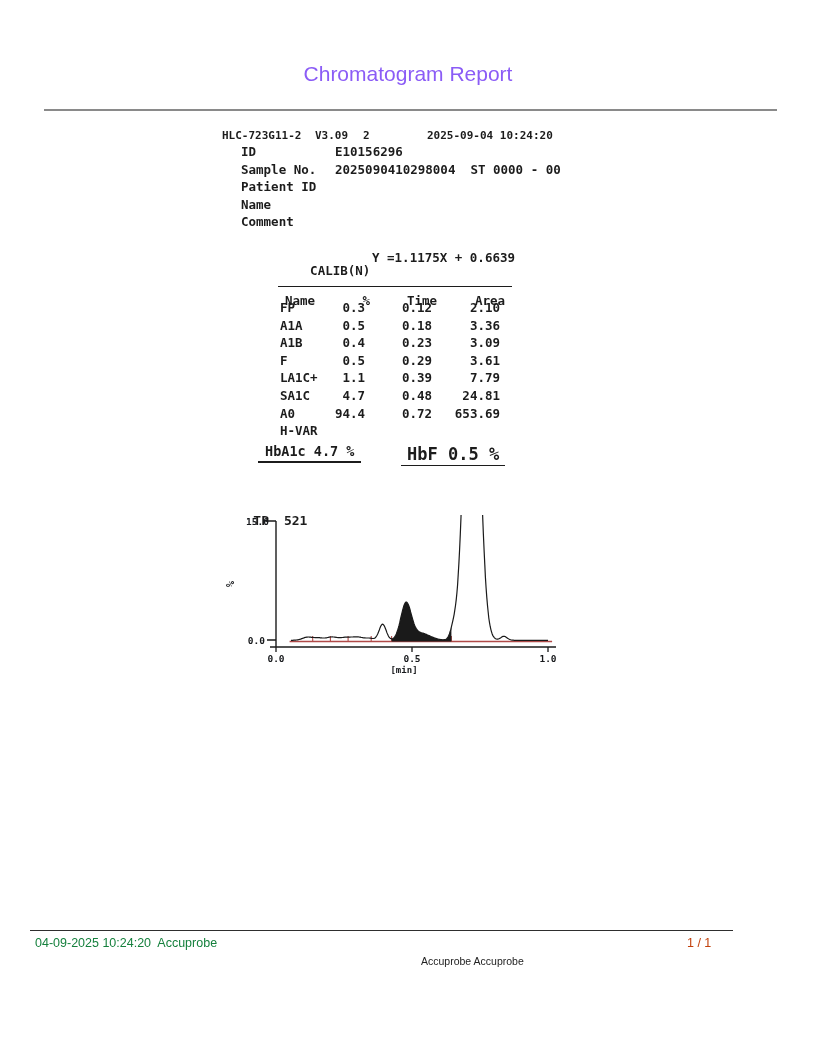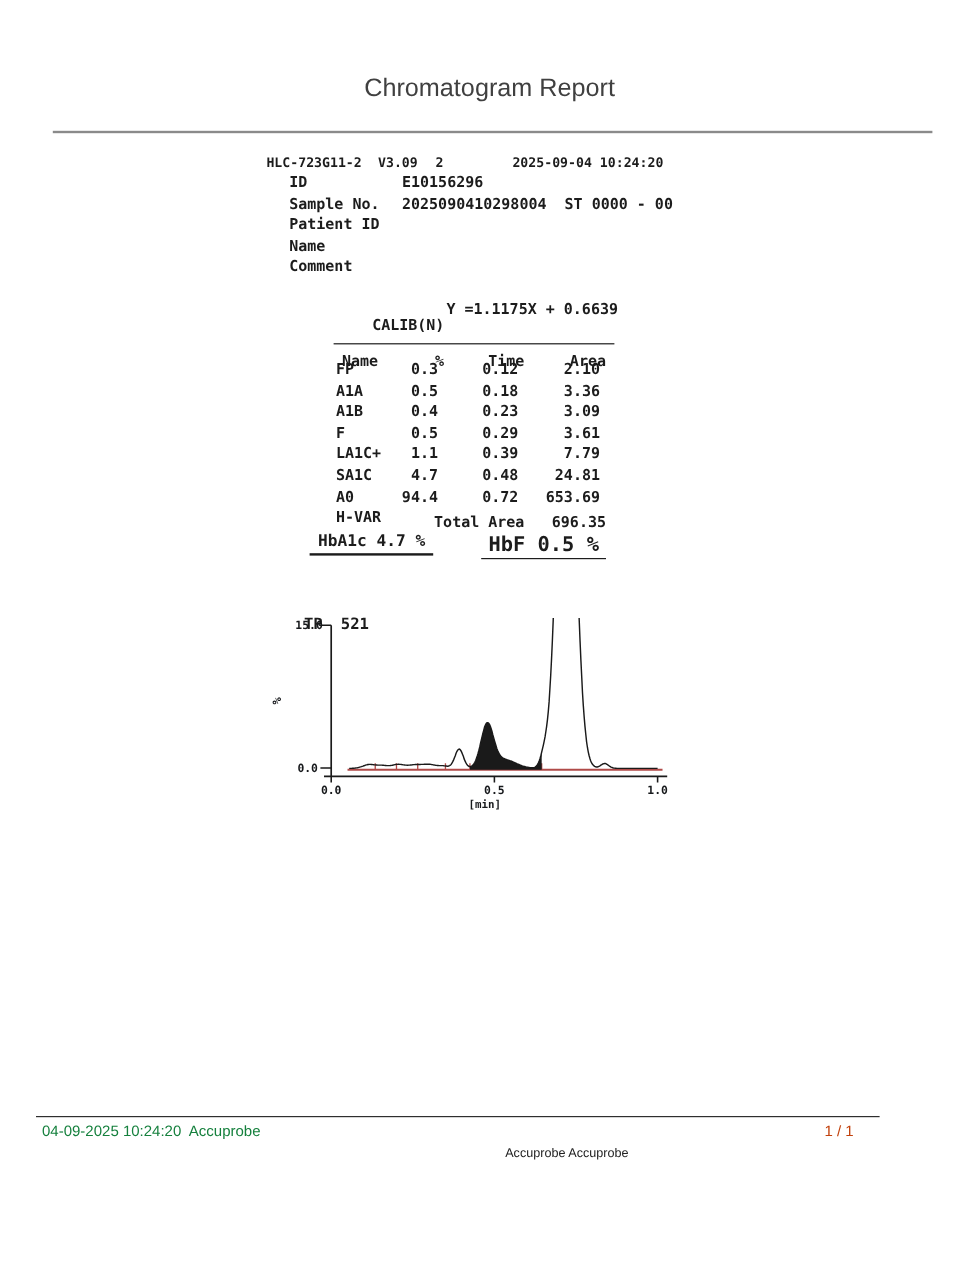--- a/index.html
+++ b/index.html
@@ -1,20 +1,20 @@
 <!DOCTYPE html>
 <html><head>
 <meta charset="utf-8">
 <style>
   html,body{margin:0;padding:0;background:#ffffff;}
   .page{position:relative;width:816px;height:1056px;background:#ffffff;overflow:hidden;
         font-family:"Liberation Sans",sans-serif;color:#1b1b1b;}
   .abs{position:absolute;}
   
-  .report-title{left:0;top:62px;width:816px;text-align:center;font-size:21px;color:#404040;}
+  .report-title{left:0;top:62px;width:816px;text-align:center;font-size:21px;color:#8b5cf6;}
   .rule-top{left:44px;top:109px;width:733px;height:0;border-top:2px solid #8a8a8a;}
   
   .mono{font-family:"DejaVu Sans Mono",monospace;font-weight:bold;color:#1c1c1c;
         font-size:12.5px;line-height:1;white-space:pre;}
   .mono-sm{font-size:11px;}
   .dev-line1{left:210px;top:130px;height:14px;}
   .dev-line1 span{position:absolute;top:0;}
   .dev-fields{left:215px;top:146px;}
   .dev-row{position:relative;height:17.5px;}
   .dev-row .lbl{position:absolute;left:0;top:0;margin-left:26px;}
@@ -72,24 +72,20 @@
     <div class="peak-row">
       <span class="col-name">Name</span>
       <span class="col-pct">%</span>
       <span class="col-time">Time</span>
       <span class="col-area">Area</span>
     </div>
   </div>
   <div class="abs tbl-rule"></div>
   <div class="abs mono tbl-rows"><div class="peak-row"><span class="col-name">FP</span><span class="col-pct">0.3</span><span class="col-time">0.12</span><span class="col-area">2.10</span></div><div class="peak-row"><span class="col-name">A1A</span><span class="col-pct">0.5</span><span class="col-time">0.18</span><span class="col-area">3.36</span></div><div class="peak-row"><span class="col-name">A1B</span><span class="col-pct">0.4</span><span class="col-time">0.23</span><span class="col-area">3.09</span></div><div class="peak-row"><span class="col-name">F</span><span class="col-pct">0.5</span><span class="col-time">0.29</span><span class="col-area">3.61</span></div><div class="peak-row"><span class="col-name">LA1C+</span><span class="col-pct">1.1</span><span class="col-time">0.39</span><span class="col-area">7.79</span></div><div class="peak-row"><span class="col-name">SA1C</span><span class="col-pct">4.7</span><span class="col-time">0.48</span><span class="col-area">24.81</span></div><div class="peak-row"><span class="col-name">A0</span><span class="col-pct">94.4</span><span class="col-time">0.72</span><span class="col-area">653.69</span></div><div class="peak-row"><span class="col-name">H-VAR</span><span class="col-pct"></span><span class="col-time"></span><span class="col-area"></span></div></div>
 
-  <div class="abs mono total-row">
-    <span class="col-time">Total Area</span>
-    <span class="col-area">696.35</span>
-  </div>
 
   <div class="abs mono hba1c">HbA1c 4.7 %</div>
   <div class="abs mono hbf">HbF 0.5 %</div>
 
   <div class="abs mono tp-label">
     <span>TP</span><span class="tp-count">521</span>
   </div>
 
   <svg class="abs chart-svg" width="352" height="186" viewBox="0 0 352 186">
     <defs>

